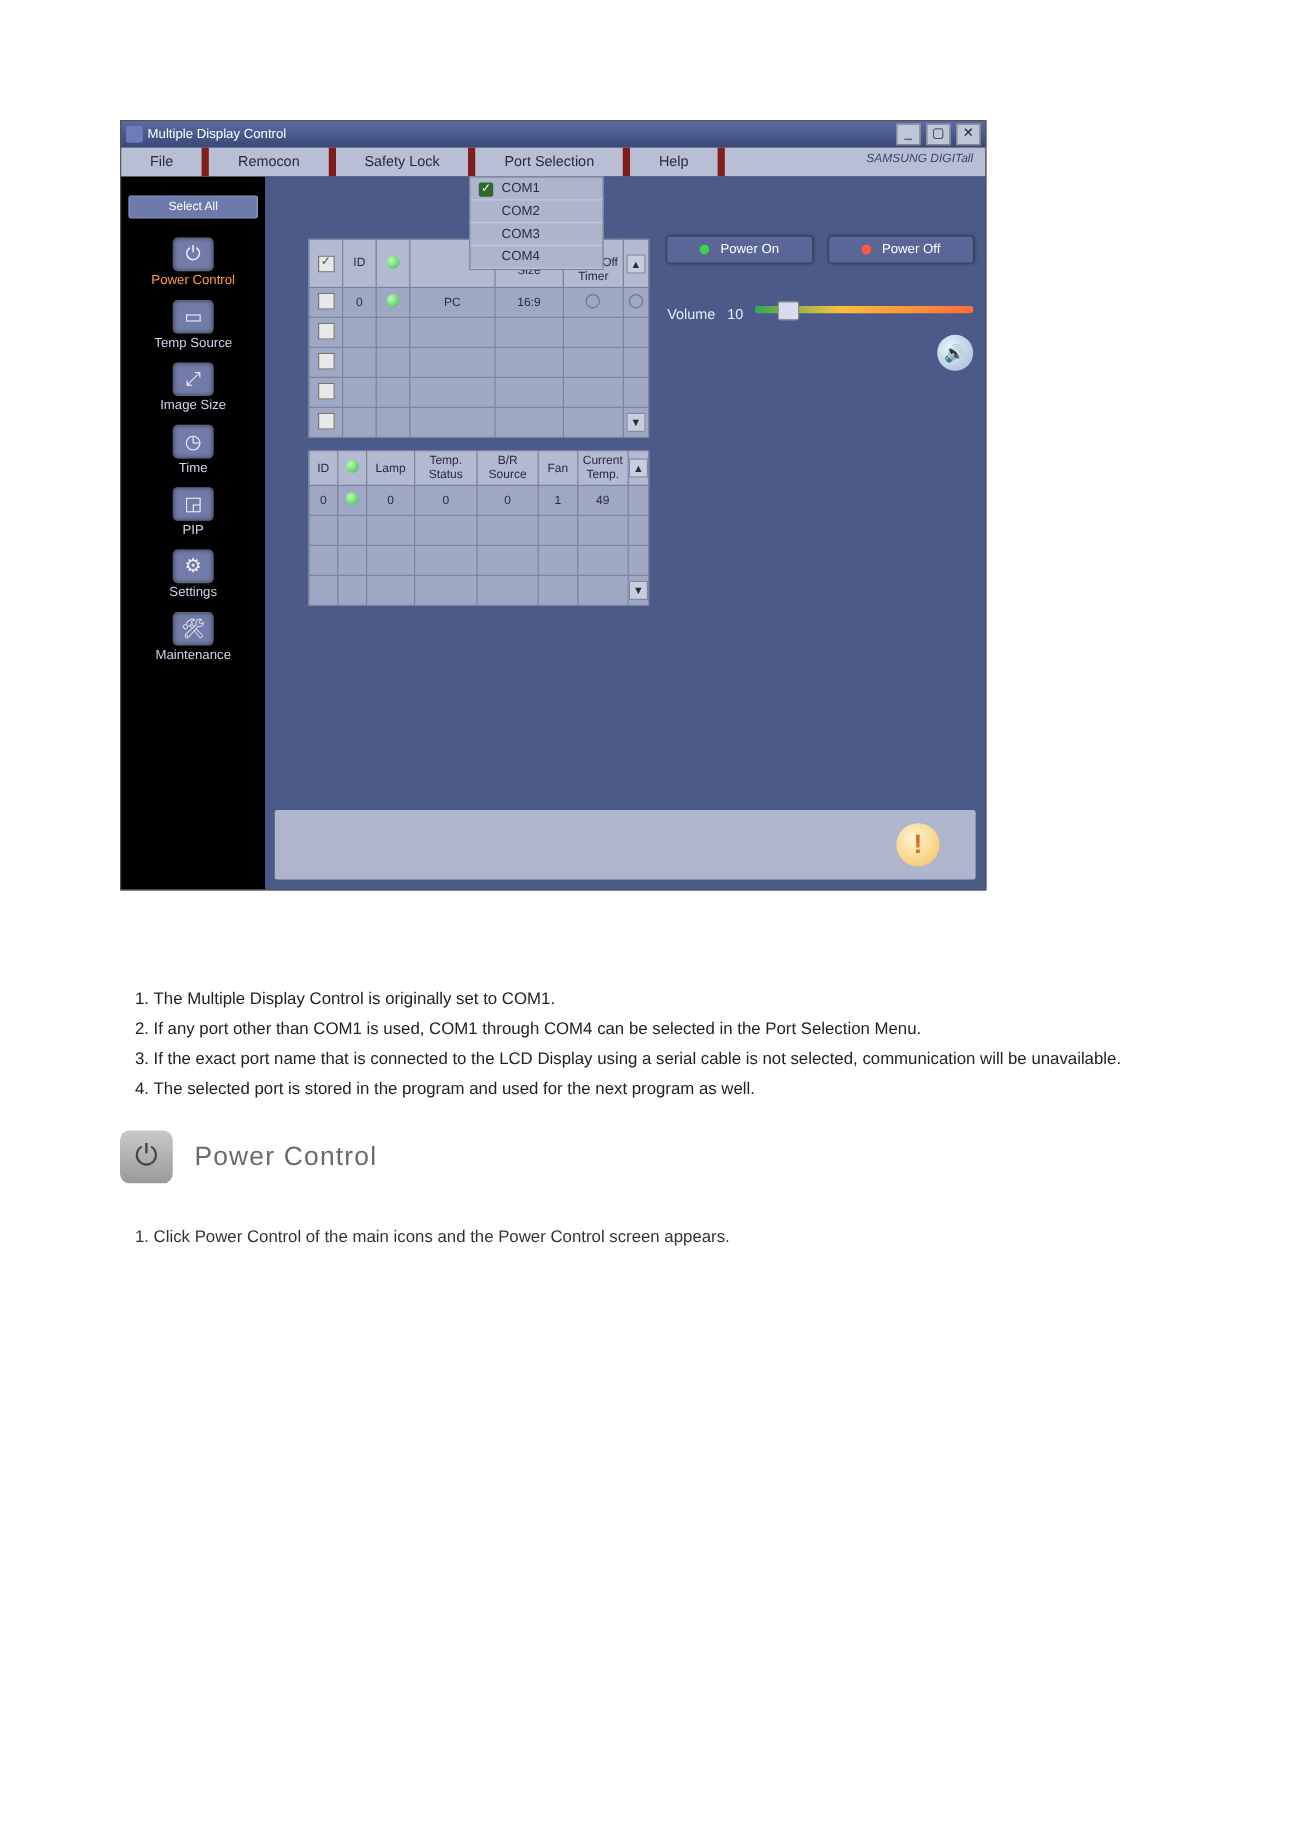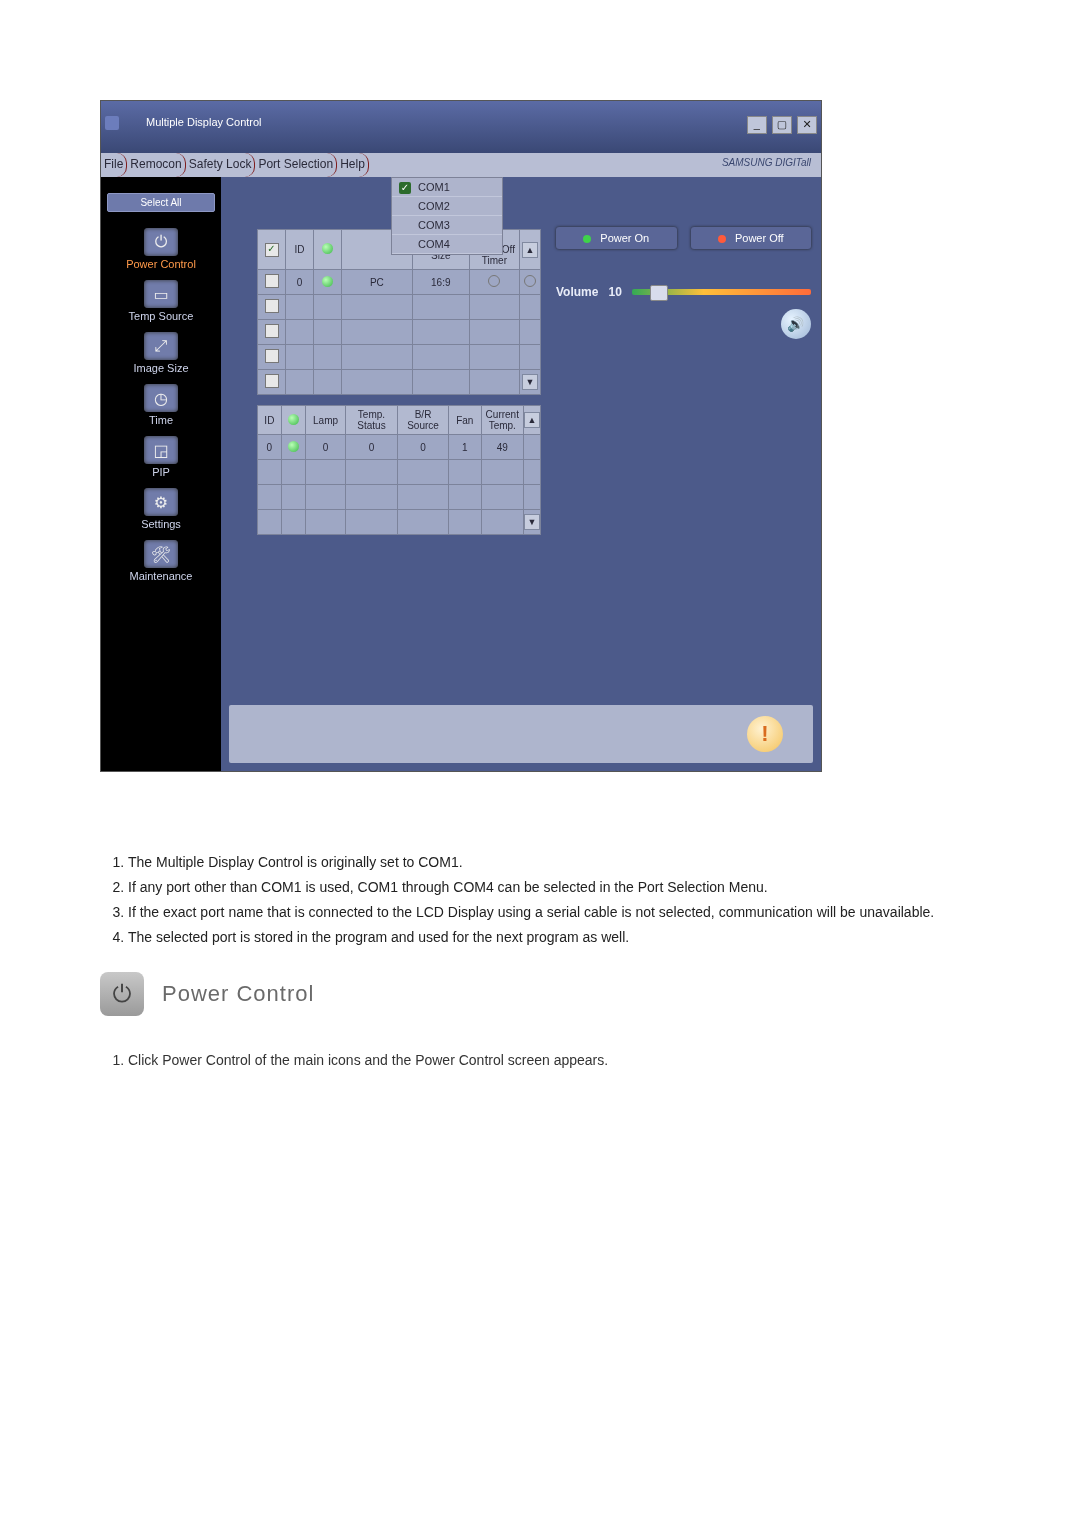--- a/index.html
+++ b/index.html
@@ -16,24 +16,24 @@
     width: 720px;
     background: #3b4772;
     border: 1px solid #555;
     margin-bottom: 80px;
     position: relative;
   }
   .title-bar {
     height: 22px;
     background: linear-gradient(to bottom, #5b6ba5, #3a4875);
     display: flex;
-    padding: 15px 4px;
+    align-items: center;
+    padding: 0 4px;
     color: #fff;
     font-size: 11px;
-    gap: 23px;
   }
   .title-bar .title-icon {
     width: 14px; height: 14px;
     background: #6c7dbc;
     border-radius: 2px;
     margin-right: 4px;
     display: inline-block;
   }
   .title-bar .spacer { flex: 1; }
   .window-controls span {
@@ -50,23 +50,22 @@
   .menu-bar {
     height: 24px;
     background: #b8bed4;
     display: flex;
     align-items: stretch;
     font-size: 12px;
     color: #2a2a3a;
     position: relative;
   }
   .menu-item {
-    padding: 4px 3px;
-    border-right: 1px solid #7f1d1d;
-    border-radius: 10px;
+    padding: 4px 24px;
+    border-right: 6px solid #7f1d1d;
   }
   .brand {
     margin-left: auto;
     padding: 4px 10px;
     font-size: 10px;
     color: #3a4770;
     font-style: italic;
   }
   .port-dropdown {
     position: absolute;
@@ -251,23 +250,23 @@
     width: 8px; height: 8px;
     border-radius: 50%;
     margin-right: 6px;
     vertical-align: middle;
   }
   .bullet.on { background: #3fd24a; }
   .bullet.off { background: #ff5a3a; }
 
   .volume-row {
     display: flex;
-    align-items: center;
+    align-items: flex-start;
     gap: 10px;
-    font-weight: bold;
+    font-weight: normal;
     color: #e8ecf8;
     font-size: 12px;
   }
   .slider {
     flex: 1;
     height: 6px;
     background: linear-gradient(to right, #33aa55 0%, #ffbf3a 40%, #ff6b3a 100%);
     border-radius: 2px;
     position: relative;
   }

